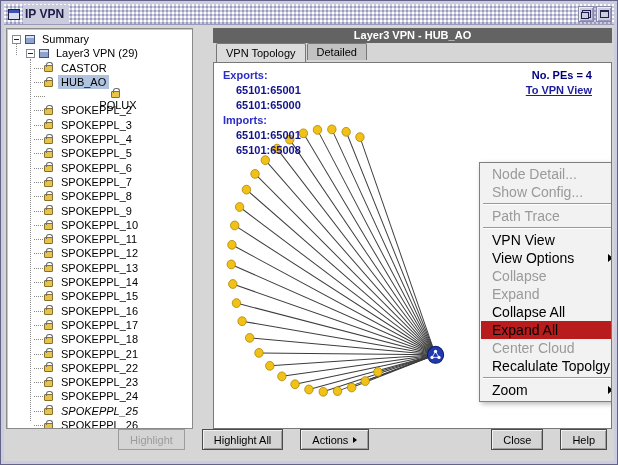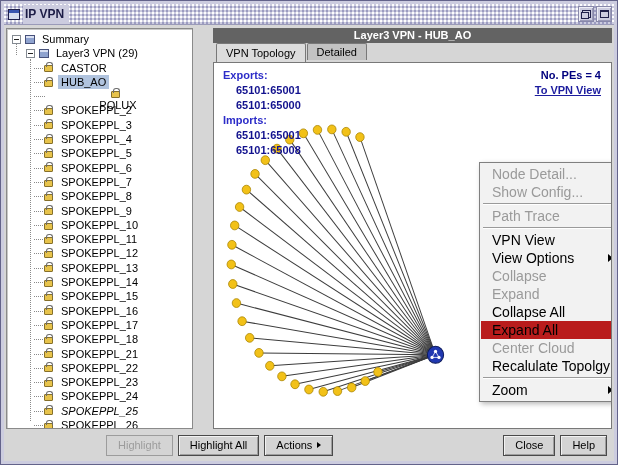--- a/index.html
+++ b/index.html
@@ -36,32 +36,32 @@
   .right-panel{flex:1;display:flex;flex-direction:column;min-width:0}
   .panel-header{height:15px;line-height:15px;flex:none;background:#636363;color:#fff;font-size:11px;font-weight:bold;text-align:center}
   .tabs{display:flex;height:19px;flex:none;padding-left:3px;position:relative;z-index:2}
   .tab{height:17px;line-height:16px;padding:0 9px;font-size:11px;background:#c2c2c2;border:1px solid #787878;border-bottom:none;margin-right:1px;border-radius:2px 2px 0 0;cursor:default}
   .tab.active{background:#dcdcdc;height:19px;line-height:18px;margin-bottom:-1px}
   .tab-content{flex:1;position:relative;background:#fff;border:1px solid #787878;overflow:hidden}
   .topo{position:absolute;left:0;top:0;width:100%;height:100%}
   .info-exports{position:absolute;left:9px;top:5px;font-size:11px;font-weight:bold;line-height:15px}
   .info-exports .lbl{color:#2c2cc8}
   .info-exports .val{color:#12128e;padding-left:13px}
-  .info-pe{position:absolute;right:10px;top:5px;font-size:11px;font-weight:bold;line-height:15px;text-align:right}
+  .info-pe{position:absolute;right:19px;top:5px;font-size:11px;font-weight:bold;line-height:15px;text-align:right}
   .info-pe .count{color:#00007e}
   .info-pe .link{color:#1c1c9e;text-decoration:underline;cursor:pointer;display:block}
   
   .context-menu{position:absolute;left:265px;top:99px;width:143px;background:#f2f2f2;border:1px solid #808080;padding:2px 1px;font-size:14px;box-shadow:2px 2px 5px rgba(0,0,0,0.28);z-index:5}
   .menu-item{height:18px;line-height:18px;padding:0 16px 0 11px;position:relative;color:#000;cursor:default;white-space:nowrap}
   .menu-item.disabled{color:#9a9a9a}
   .menu-item.highlighted{background:#b91c1c}
   .menu-item .arr{position:absolute;right:7px;top:5px;width:0;height:0;border-left:5px solid #000;border-top:4px solid transparent;border-bottom:4px solid transparent}
   .menu-sep{height:2px;margin:2px 2px;border-top:1px solid #9a9a9a;border-bottom:1px solid #fff}
   
-  .button-bar{height:32px;flex:none;display:flex;align-items:center;gap:5px;padding:0 7px}
+  .button-bar{height:32px;flex:none;display:flex;gap:17px;padding:0 7px}
   .left-pad{width:90px;flex:none}
   .spacer{flex:1}
   .btn{font-size:11px;font-family:inherit;height:21px;padding:0 11px;background:#d4d4d4;border:1px solid #4a4a4a;box-shadow:inset 1px 1px 0 #f2f2f2,inset -1px -1px 0 #9e9e9e;color:#000;display:inline-flex;align-items:center;gap:5px;cursor:default}
   .btn.disabled{color:#9c9c9c;border-color:#9c9c9c;box-shadow:none}
   .btn .tri{width:0;height:0;border-left:4px solid #000;border-top:3.5px solid transparent;border-bottom:3.5px solid transparent}
 </style>
 </head>
 <body>
 
 <div class="window">

